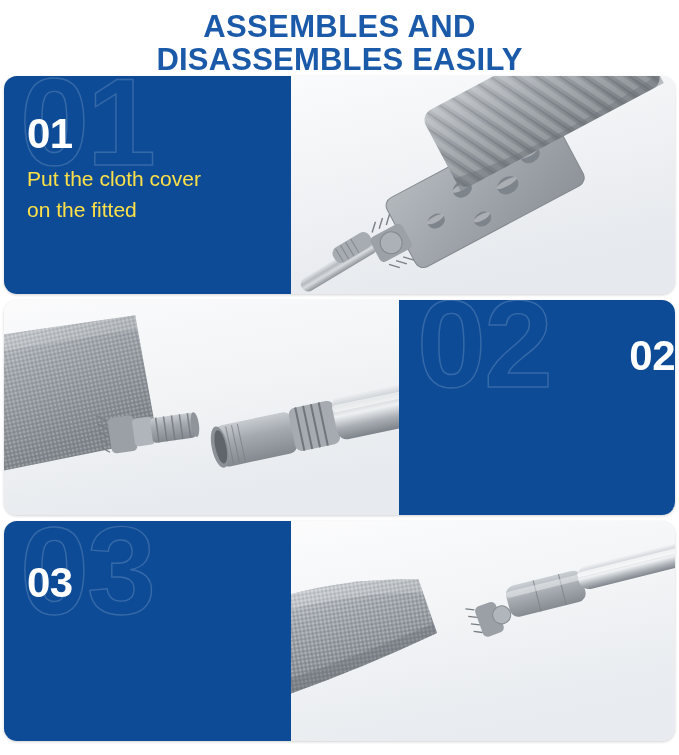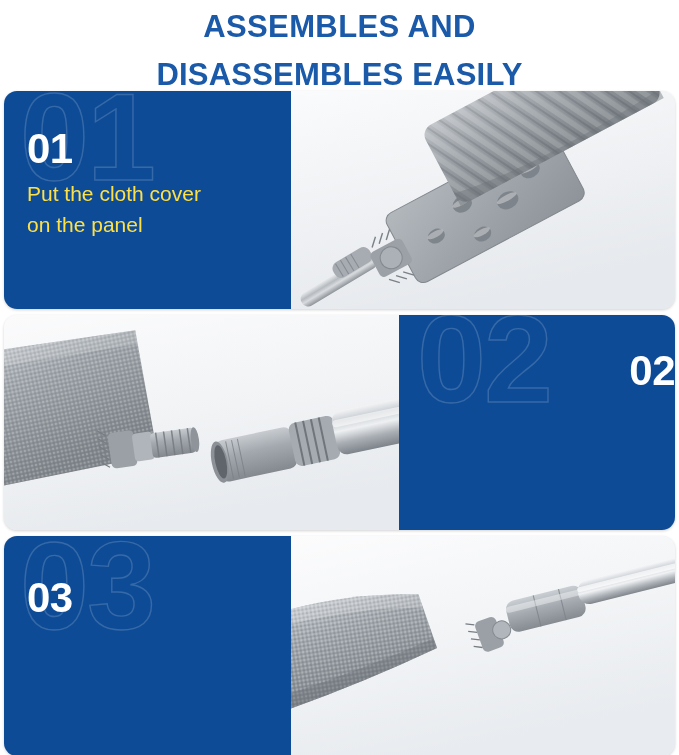--- a/index.html
+++ b/index.html
@@ -20,21 +20,21 @@
   }
   .title-line {
     display: block;
     color: #1a5aa8;
     font-weight: bold;
     font-size: 31px;
     line-height: 33px;
     letter-spacing: 0.4px;
     white-space: nowrap;
   }
-  .title-line.l2 { letter-spacing: 0.2px; margin-top: 15px; }
+  .title-line.l2 { letter-spacing: 0.2px; }
 
   
   .panels {
     width: 600px;
     padding: 0 4px;
   }
   .panel {
     position: relative;
     width: 671px;
     border-radius: 13px;
@@ -125,21 +125,21 @@
 <div class="panels">
 
   <div class="panel p1">
     <div class="panel-inner">
 
       <div class="blue-block">
         <span class="ghost-number">01</span>
         <span class="step-number">01</span>
         <span class="step-text">
           <span>Put the cloth cover</span><br>
-          <span>on the panel</span>
+          <span>on the fitted</span>
         </span>
       </div>
 
       <div class="photo">
         <span class="sr">Gray microfiber duster sleeve being fitted over the perforated flat mop panel attached to a telescoping pole</span>
         <svg viewBox="0 0 384 218" preserveAspectRatio="none">
           <defs>
             <linearGradient id="bg1" x1="0" y1="0" x2="0.4" y2="1">
               <stop offset="0" stop-color="#fafbfc"></stop>
               <stop offset="0.6" stop-color="#eef0f3"></stop>

